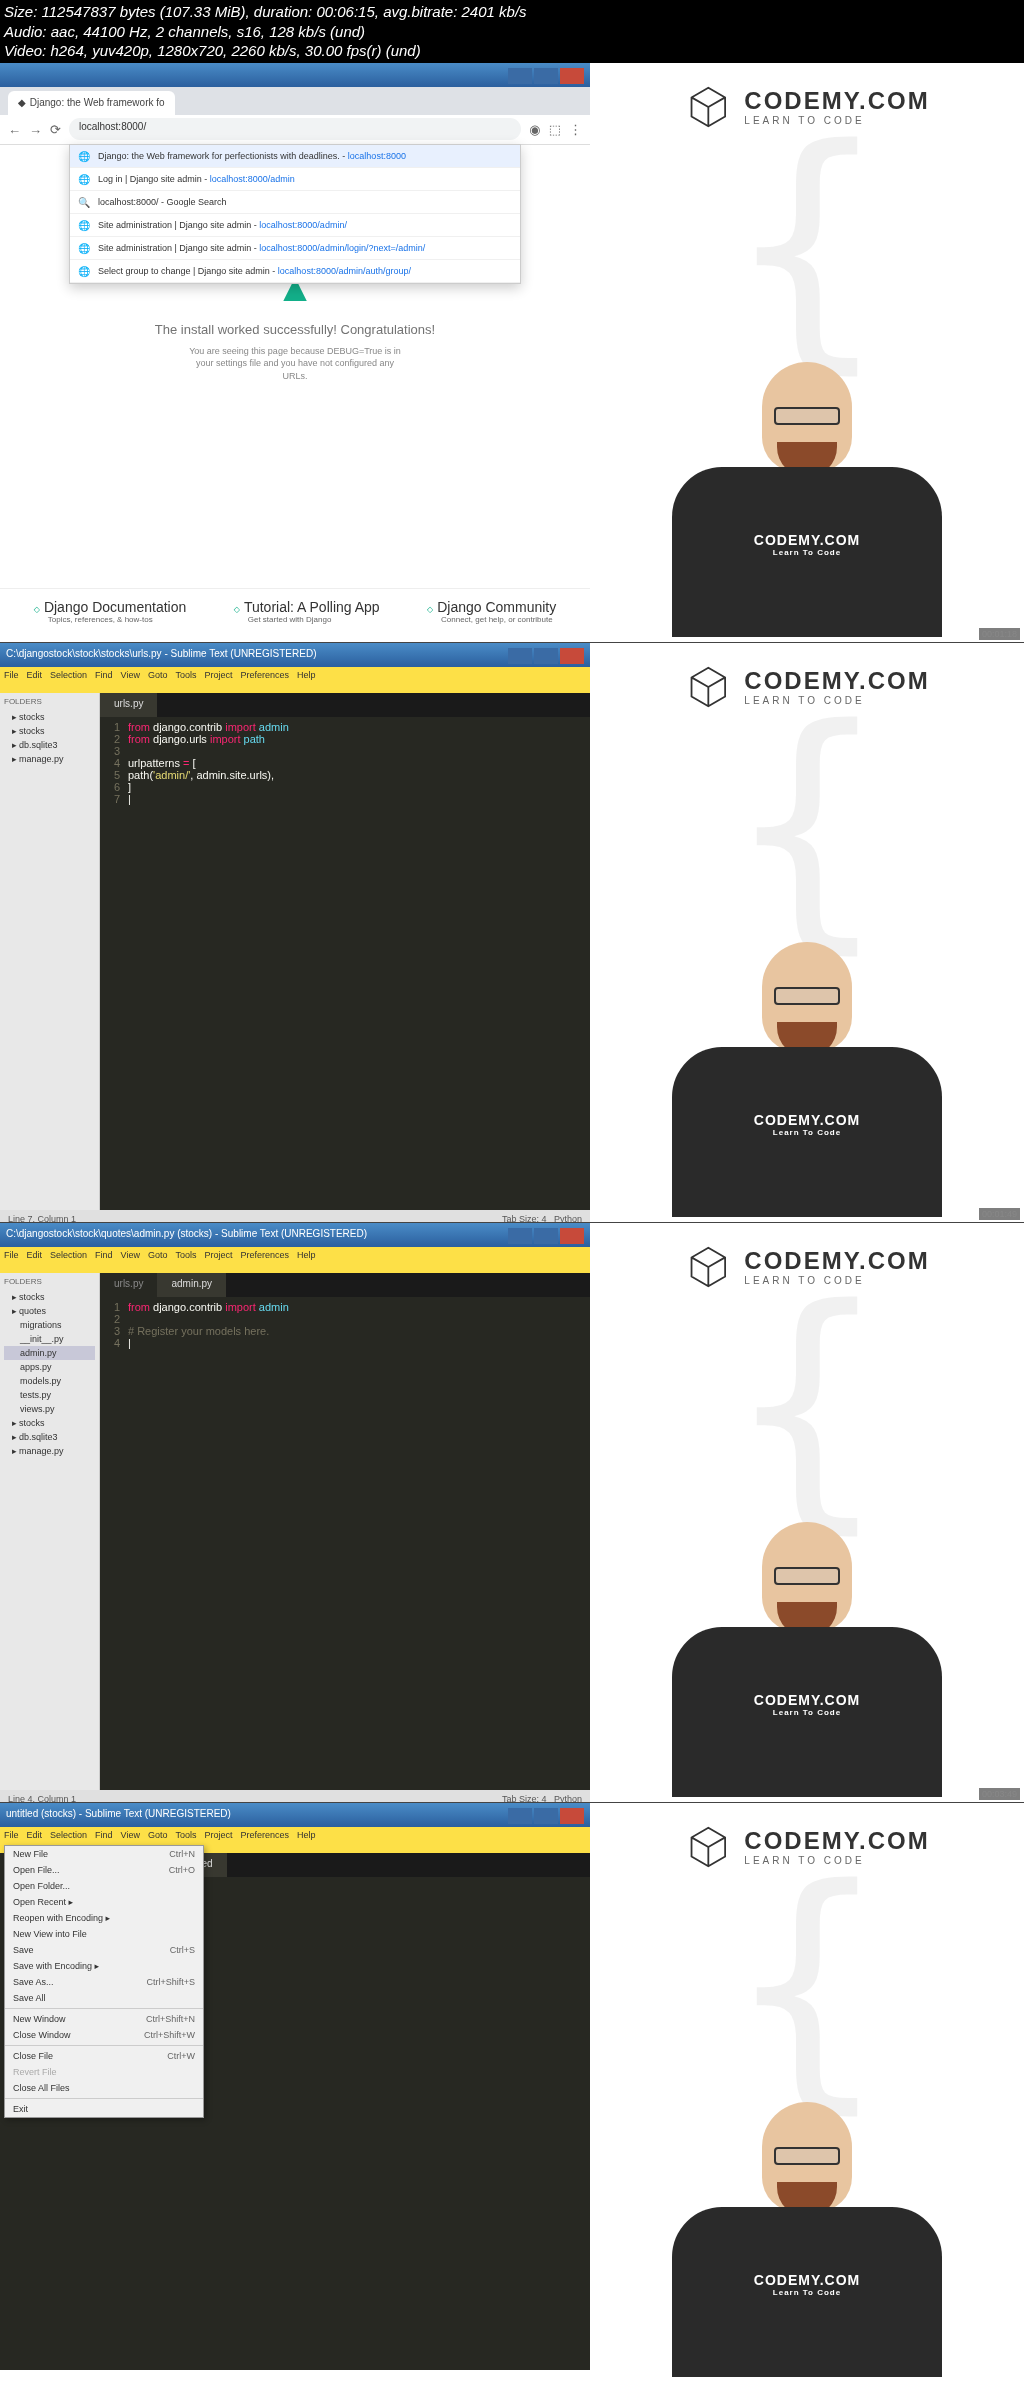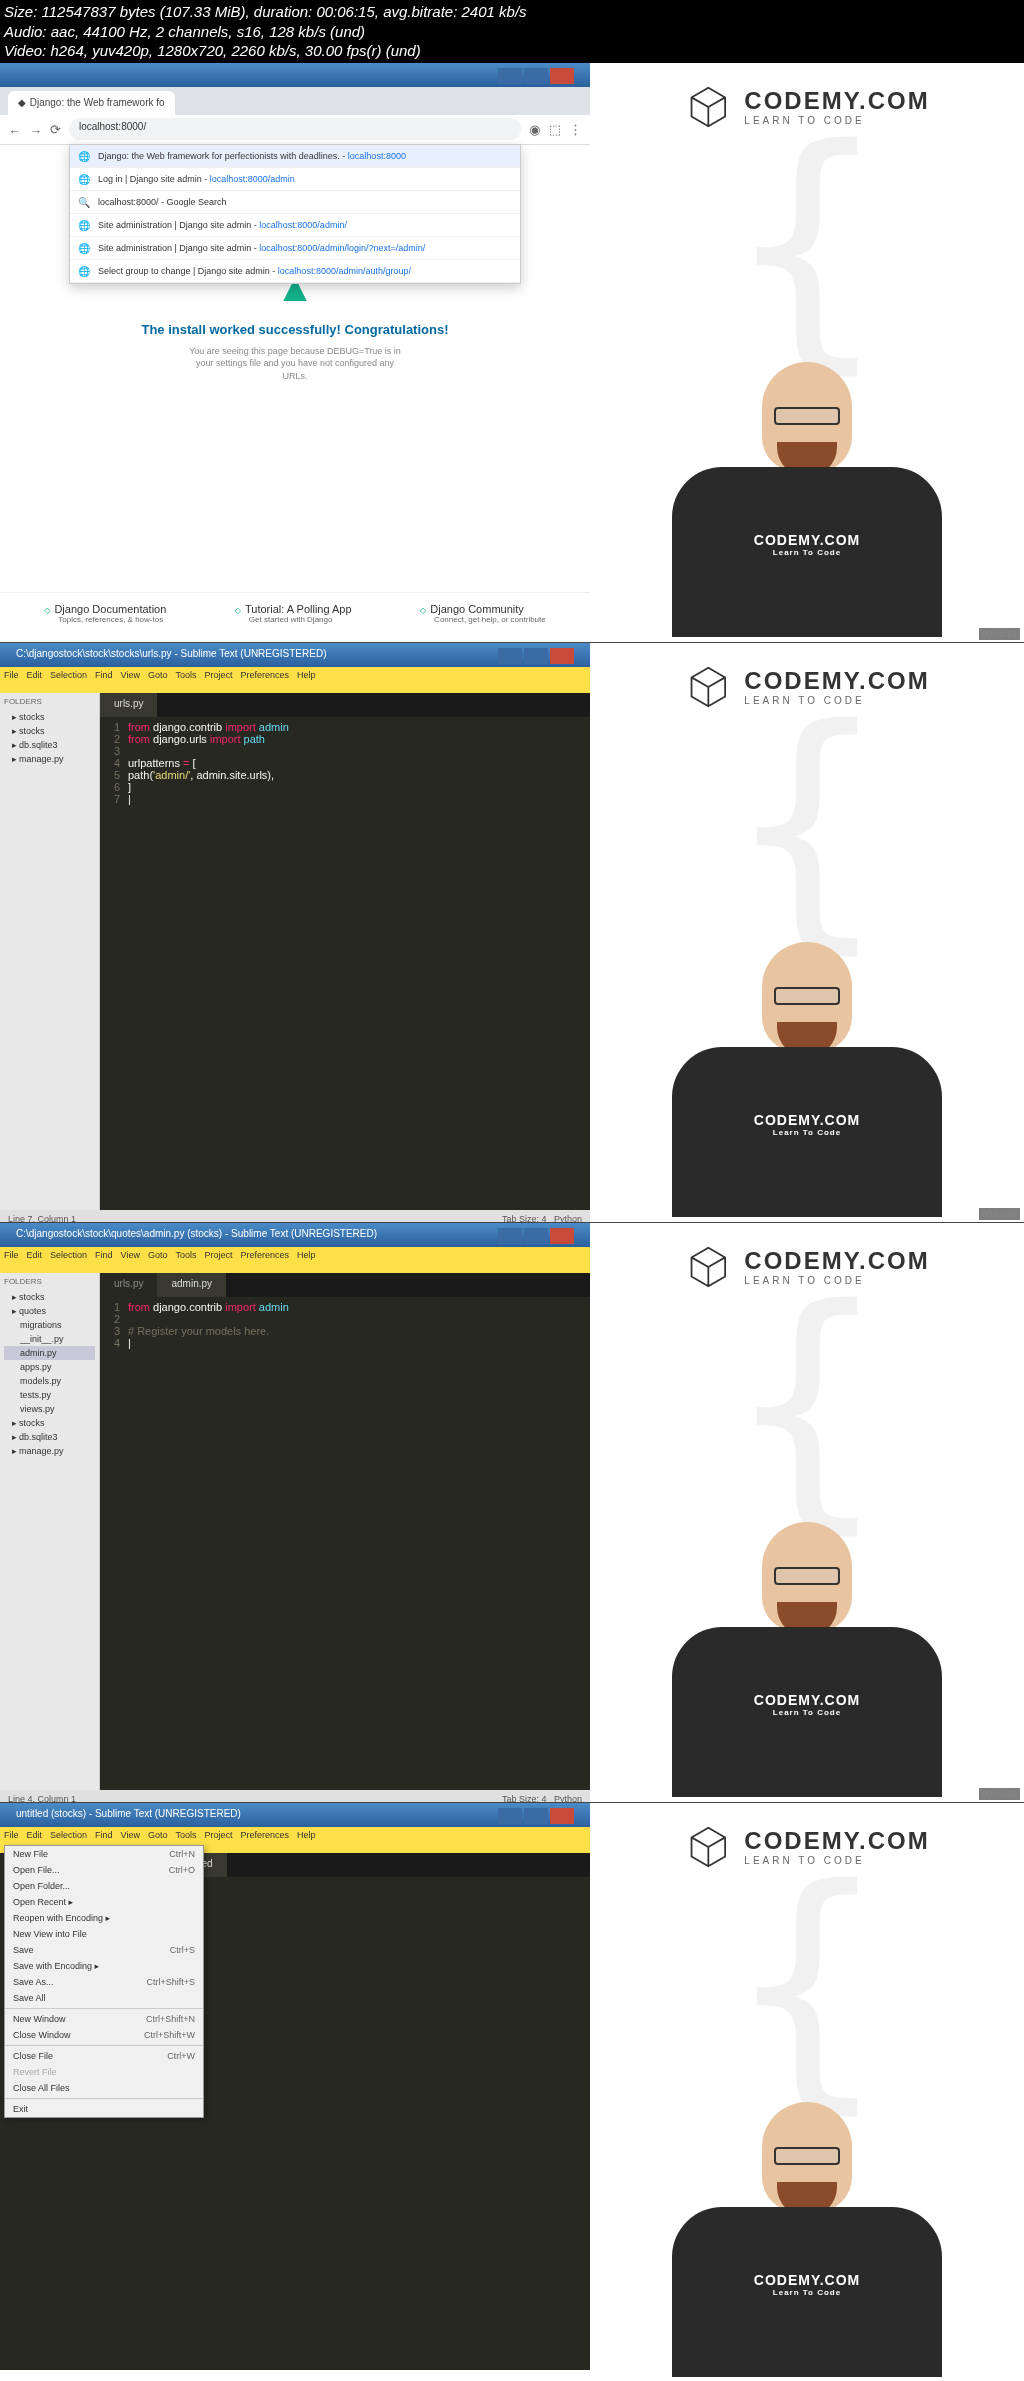--- a/index.html
+++ b/index.html
@@ -19,41 +19,41 @@
 .brace-bg { position: absolute; top: 90px; left: 50%; transform: translateX(-50%); font-size: 260px; color: #ddd; font-family: monospace; opacity: 0.4; line-height: 0.7; }
 .person { position: absolute; bottom: 0; left: 50%; transform: translateX(-50%); width: 320px; height: 280px; }
 .head { width: 90px; height: 110px; background: #e8c5a0; border-radius: 45px 45px 35px 35px; margin: 0 auto; position: relative; }
 .beard { position: absolute; bottom: -5px; left: 15px; width: 60px; height: 35px; background: #8b4a2a; border-radius: 0 0 30px 30px; }
 .glasses { position: absolute; top: 45px; left: 12px; width: 66px; height: 18px; border: 2px solid #333; border-radius: 4px; background: rgba(200,200,200,0.3); }
 .shirt { width: 270px; height: 170px; background: #2a2a2a; border-radius: 50px 50px 0 0; margin: -5px auto 0; position: relative; }
 .shirt-text { position: absolute; top: 65px; left: 50%; transform: translateX(-50%); color: #fff; font-size: 14px; font-weight: bold; text-align: center; letter-spacing: 1px; }
 .shirt-sub { font-size: 8px; display: block; }
 .timestamp { position: absolute; bottom: 2px; right: 4px; font-size: 9px; color: #888; background: rgba(0,0,0,0.5); padding: 1px 3px; }
 
-.titlebar { height: 24px; background: linear-gradient(#4a8cc7, #2b5f9e); color: #fff; font-size: 10px; padding: 5px 16px; display: flex; justify-content: space-between; }
+.titlebar { height: 24px; background: linear-gradient(#4a8cc7, #2b5f9e); color: #fff; font-size: 10px; padding: 5px 6px; display: flex; justify-content: space-between; }
 .winbtns { display: flex; gap: 2px; }
 .winbtn { width: 24px; height: 16px; background: #3a6ba5; display: inline-block; }
 .winbtn.close { background: #c74a3a; }
 .chrome-tabbar { height: 28px; background: #dee1e6; display: flex; align-items: flex-end; padding-left: 8px; }
 .chrome-tab { background: #fff; height: 24px; border-radius: 6px 6px 0 0; padding: 4px 10px; font-size: 10px; color: #444; display: flex; align-items: center; gap: 4px; max-width: 180px; }
 .chrome-addr { height: 30px; background: #fff; border-bottom: 1px solid #ddd; display: flex; align-items: center; padding: 0 8px; gap: 8px; }
 .nav-icon { color: #666; font-size: 13px; }
 .addrbar { flex: 1; background: #f1f3f4; border-radius: 12px; height: 22px; padding: 3px 10px; font-size: 10px; color: #333; position: relative; }
 .addr-dropdown { position: absolute; top: 26px; left: 0; right: 0; background: #fff; border: 1px solid #ccc; box-shadow: 0 4px 12px rgba(0,0,0,0.2); z-index: 10; }
 .addr-item { padding: 6px 10px 6px 28px; font-size: 9px; color: #333; border-bottom: 1px solid #f0f0f0; position: relative; }
 .addr-item.sel { background: #e8f0fe; }
 .addr-item .url { color: #1a73e8; }
 .addr-icon { position: absolute; left: 8px; top: 6px; color: #666; font-size: 10px; }
 .django-page { text-align: center; padding: 120px 20px 20px; }
 .rocket { font-size: 40px; color: #13b08a; }
-.django-title { font-size: 13px; color: #0369a1; margin: 12px 0 6px; font-weight: bold; }
+.django-title { font-size: 13px; color: #737373; margin: 12px 0 6px; }
 .django-desc { font-size: 9px; color: #888; line-height: 1.4; max-width: 220px; margin: 8px auto; }
 .django-footer { position: absolute; bottom: 8px; left: 0; right: 0; display: flex; justify-content: space-around; padding: 10px; border-top: 1px solid #eee; }
 .df-item { text-align: left; font-size: 8px; color: #666; }
-.df-title { font-size: 11px; color: #333; margin-top: 21px; }
+.df-title { font-size: 14px; color: #333; margin-top: 21px; }
 .df-icon { color: #13b08a; margin-right: 4px; }
 
 .sublime-menubar { height: 26px; background: #fde047; font-size: 9px; padding: 3px 4px; color: #333; }
 .sublime-menubar span { margin-right: 8px; }
 .sublime-body { display: flex; height: calc(100% - 62px); background: #272822; }
 .sidebar { width: 100px; background: #e8e8e8; border-right: 1px solid #ccc; font-size: 9px; color: #333; padding: 4px; }
 .sidebar .hdr { font-size: 8px; color: #666; margin-bottom: 4px; }
 .sidebar .item { padding: 2px 0 2px 8px; white-space: nowrap; }
 .sidebar .item.l2 { padding-left: 16px; }
 .sidebar .item.sel { background: #c8c8d8; }

